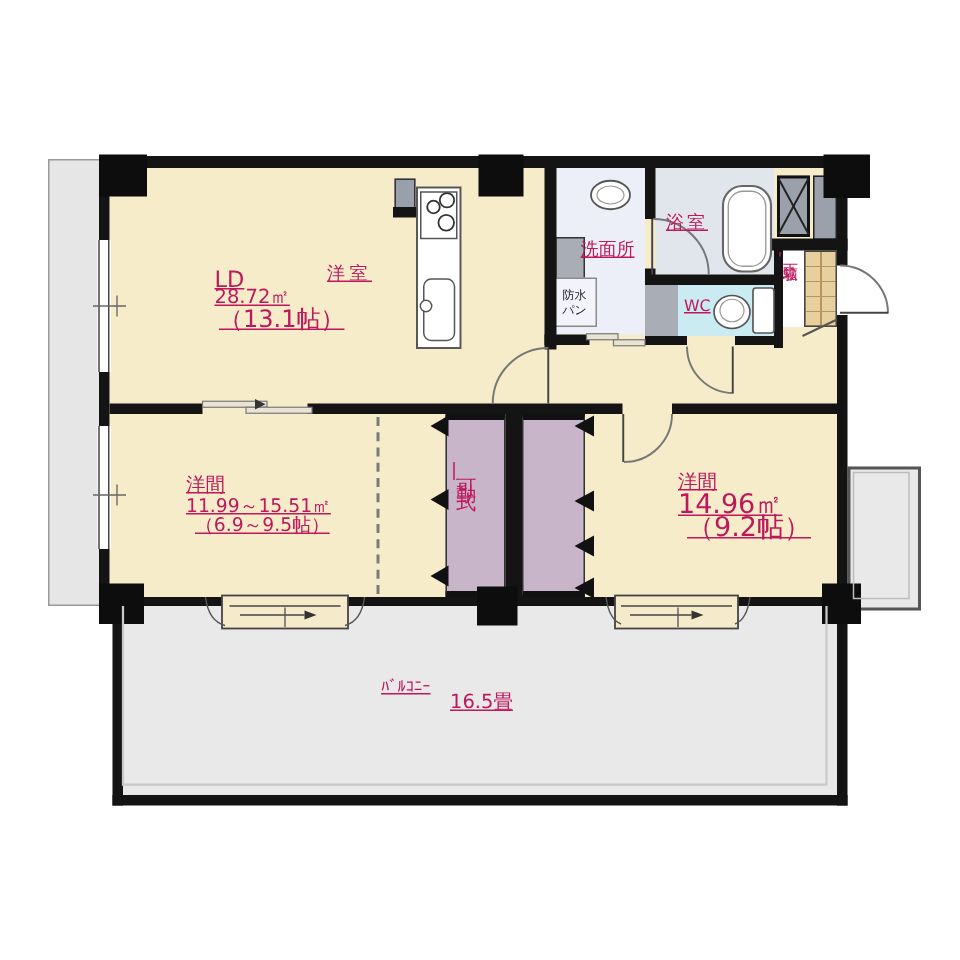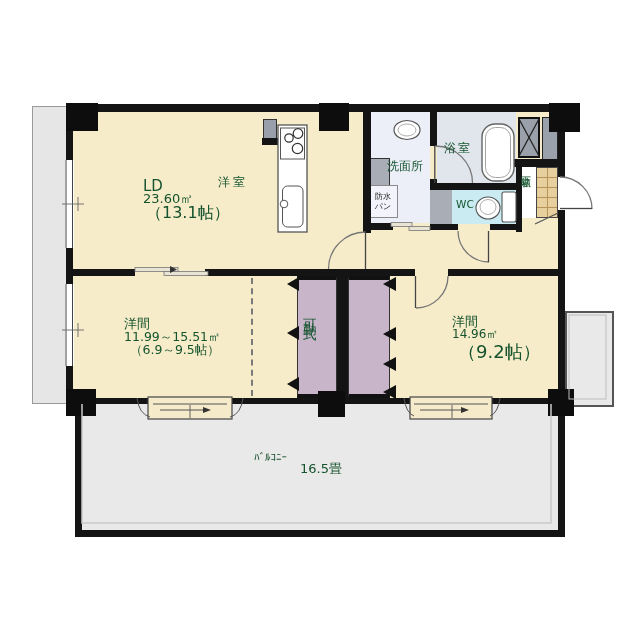--- a/index.html
+++ b/index.html
@@ -1,21 +1,21 @@
 <!DOCTYPE html>
 <html><head>
 <meta charset="utf-8">
 <style>
   html,body{margin:0;padding:0;background:#fff;}
   #canvas{position:relative;width:640px;height:640px;background:#ffffff;overflow:hidden;
           font-family:"DejaVu Sans","Liberation Sans",sans-serif;}
   .a{position:absolute;}
   .wall{position:absolute;background:#141414;}
   .col{position:absolute;background:#0d0d0d;}
-  .lbl{position:absolute;color:#14532d;line-height:1.05;white-space:nowrap;}
+  .lbl{position:absolute;color:#be185d;line-height:1.05;white-space:nowrap;text-decoration:underline;}
   .v{writing-mode:vertical-rl;text-orientation:upright;}
   svg{position:absolute;left:0;top:0;pointer-events:none;}
   .tile{background-color:#e8cf9e;
     background-image:repeating-linear-gradient(0deg,transparent 0 9px,#b6945a 9px 10px),
                      repeating-linear-gradient(90deg,transparent 0 10px,#b6945a 10px 11px);}
   .panbox{background:#f3f3fb;border:1px solid #8a8a8a;display:flex;flex-direction:column;
           align-items:center;justify-content:center;font-size:8px;line-height:10px;color:#222;}
 </style>
 </head>
 <body>
@@ -189,35 +189,35 @@
       <polygon points="299,326 299,340 287,333"></polygon>
       <polygon points="299,377 299,391 287,384"></polygon>
       <polygon points="396,277 396,291 383,284"></polygon>
       <polygon points="396,327 396,341 383,334"></polygon>
       <polygon points="396,357 396,371 383,364"></polygon>
       <polygon points="396,385 396,399 383,392"></polygon>
     </g>
   </svg>
 
   <div class="lbl" style="left:143px;top:179px;font-size:15px;">LD</div>
-  <div class="lbl" style="left:143px;top:192px;font-size:13px;">23.60㎡</div>
+  <div class="lbl" style="left:143px;top:192px;font-size:13px;">28.72㎡</div>
   <div class="lbl" style="left:146px;top:205px;font-size:16px;">（13.1帖）</div>
   <div class="lbl" style="left:218px;top:176px;font-size:12px;letter-spacing:3px;">洋室</div>
 
   <div class="lbl" style="left:387px;top:160px;font-size:12px;">洗面所</div>
   <div class="lbl" style="left:444px;top:142px;font-size:12px;letter-spacing:2px;">浴室</div>
   <div class="lbl" style="left:456px;top:199px;font-size:10.5px;">WC</div>
 
   <div class="lbl v" style="left:520px;top:168px;font-size:10px;height:52px;letter-spacing:1px;">下駄箱</div>
   <div class="lbl v" style="left:303px;top:308px;font-size:13.5px;height:66px;letter-spacing:4px;">可動式</div>
 
   <div class="lbl" style="left:124px;top:317px;font-size:13px;">洋間</div>
   <div class="lbl" style="left:124px;top:330px;font-size:12.5px;">11.99～15.51㎡</div>
   <div class="lbl" style="left:130px;top:343px;font-size:12.5px;">（6.9～9.5帖）</div>
 
   <div class="lbl" style="left:452px;top:315px;font-size:13px;">洋間</div>
-  <div class="lbl" style="left:452px;top:328px;font-size:12px;">14.96㎡</div>
+  <div class="lbl" style="left:452px;top:328px;font-size:18px;">14.96㎡</div>
   <div class="lbl" style="left:458px;top:343px;font-size:18px;">（9.2帖）</div>
 
   <div class="lbl" style="left:254px;top:452px;font-size:11px;">ﾊﾞﾙｺﾆｰ</div>
   <div class="lbl" style="left:300px;top:462px;font-size:13px;">16.5畳</div>
 
 </div>
 
 </body></html>

